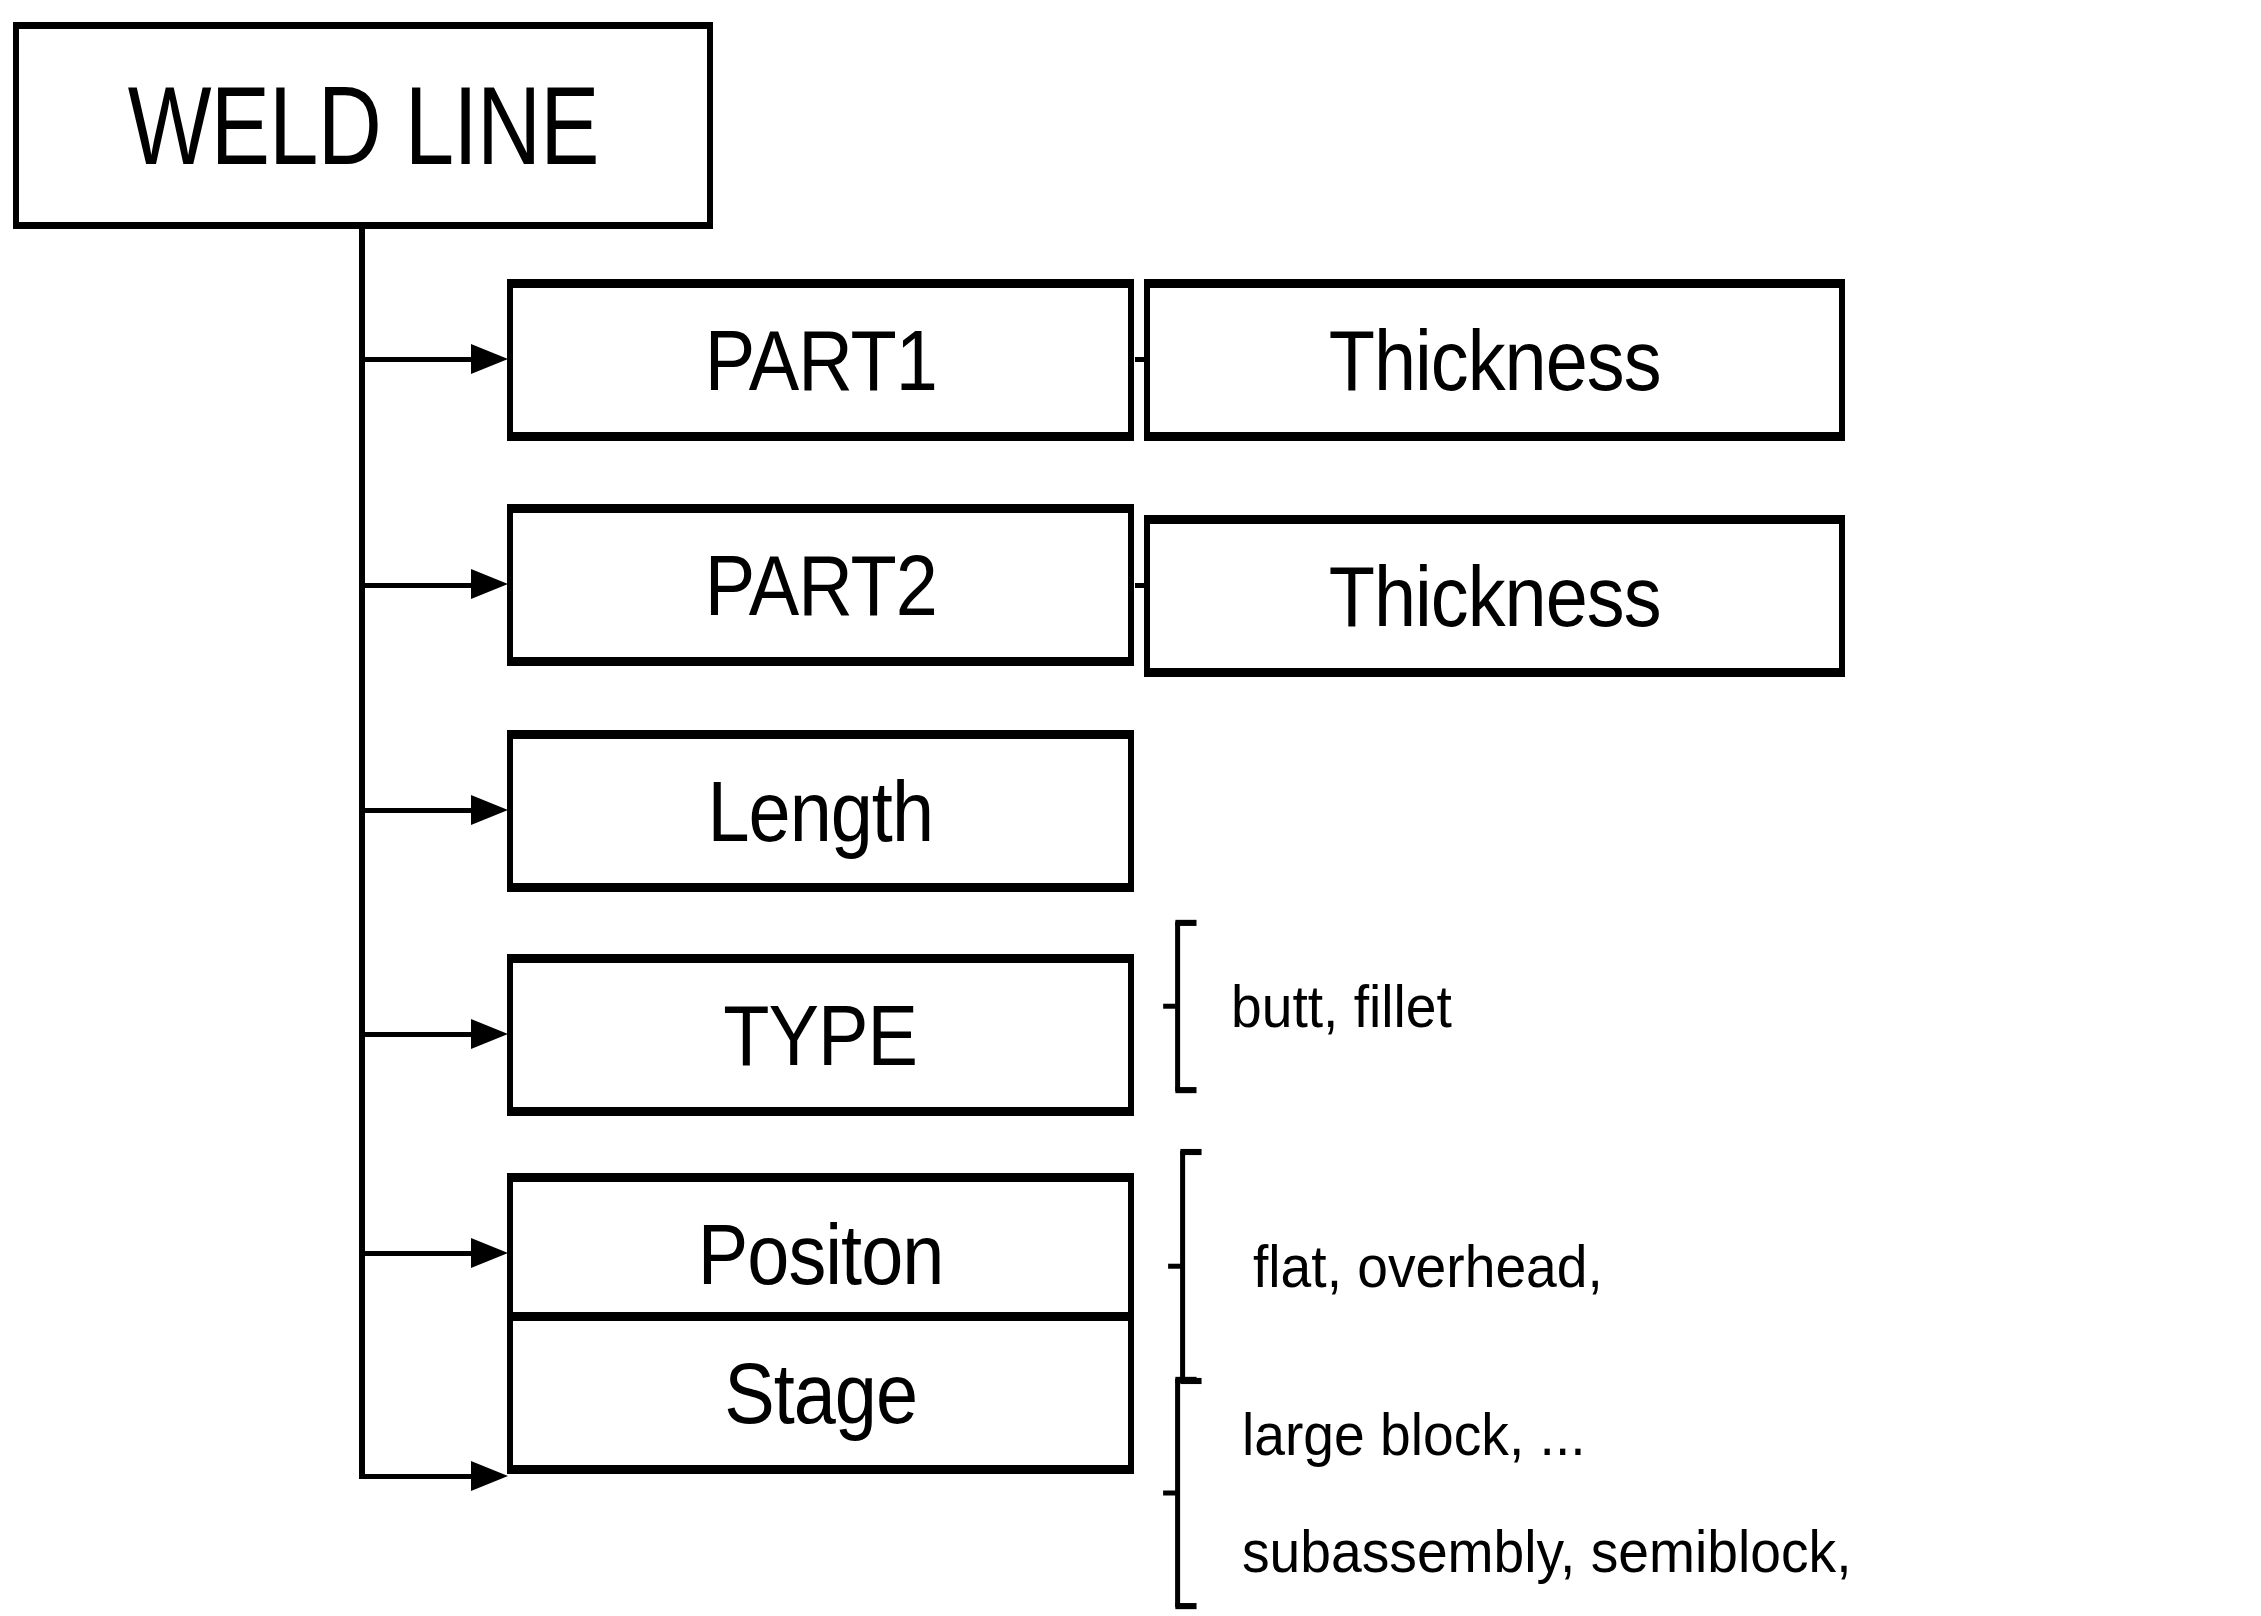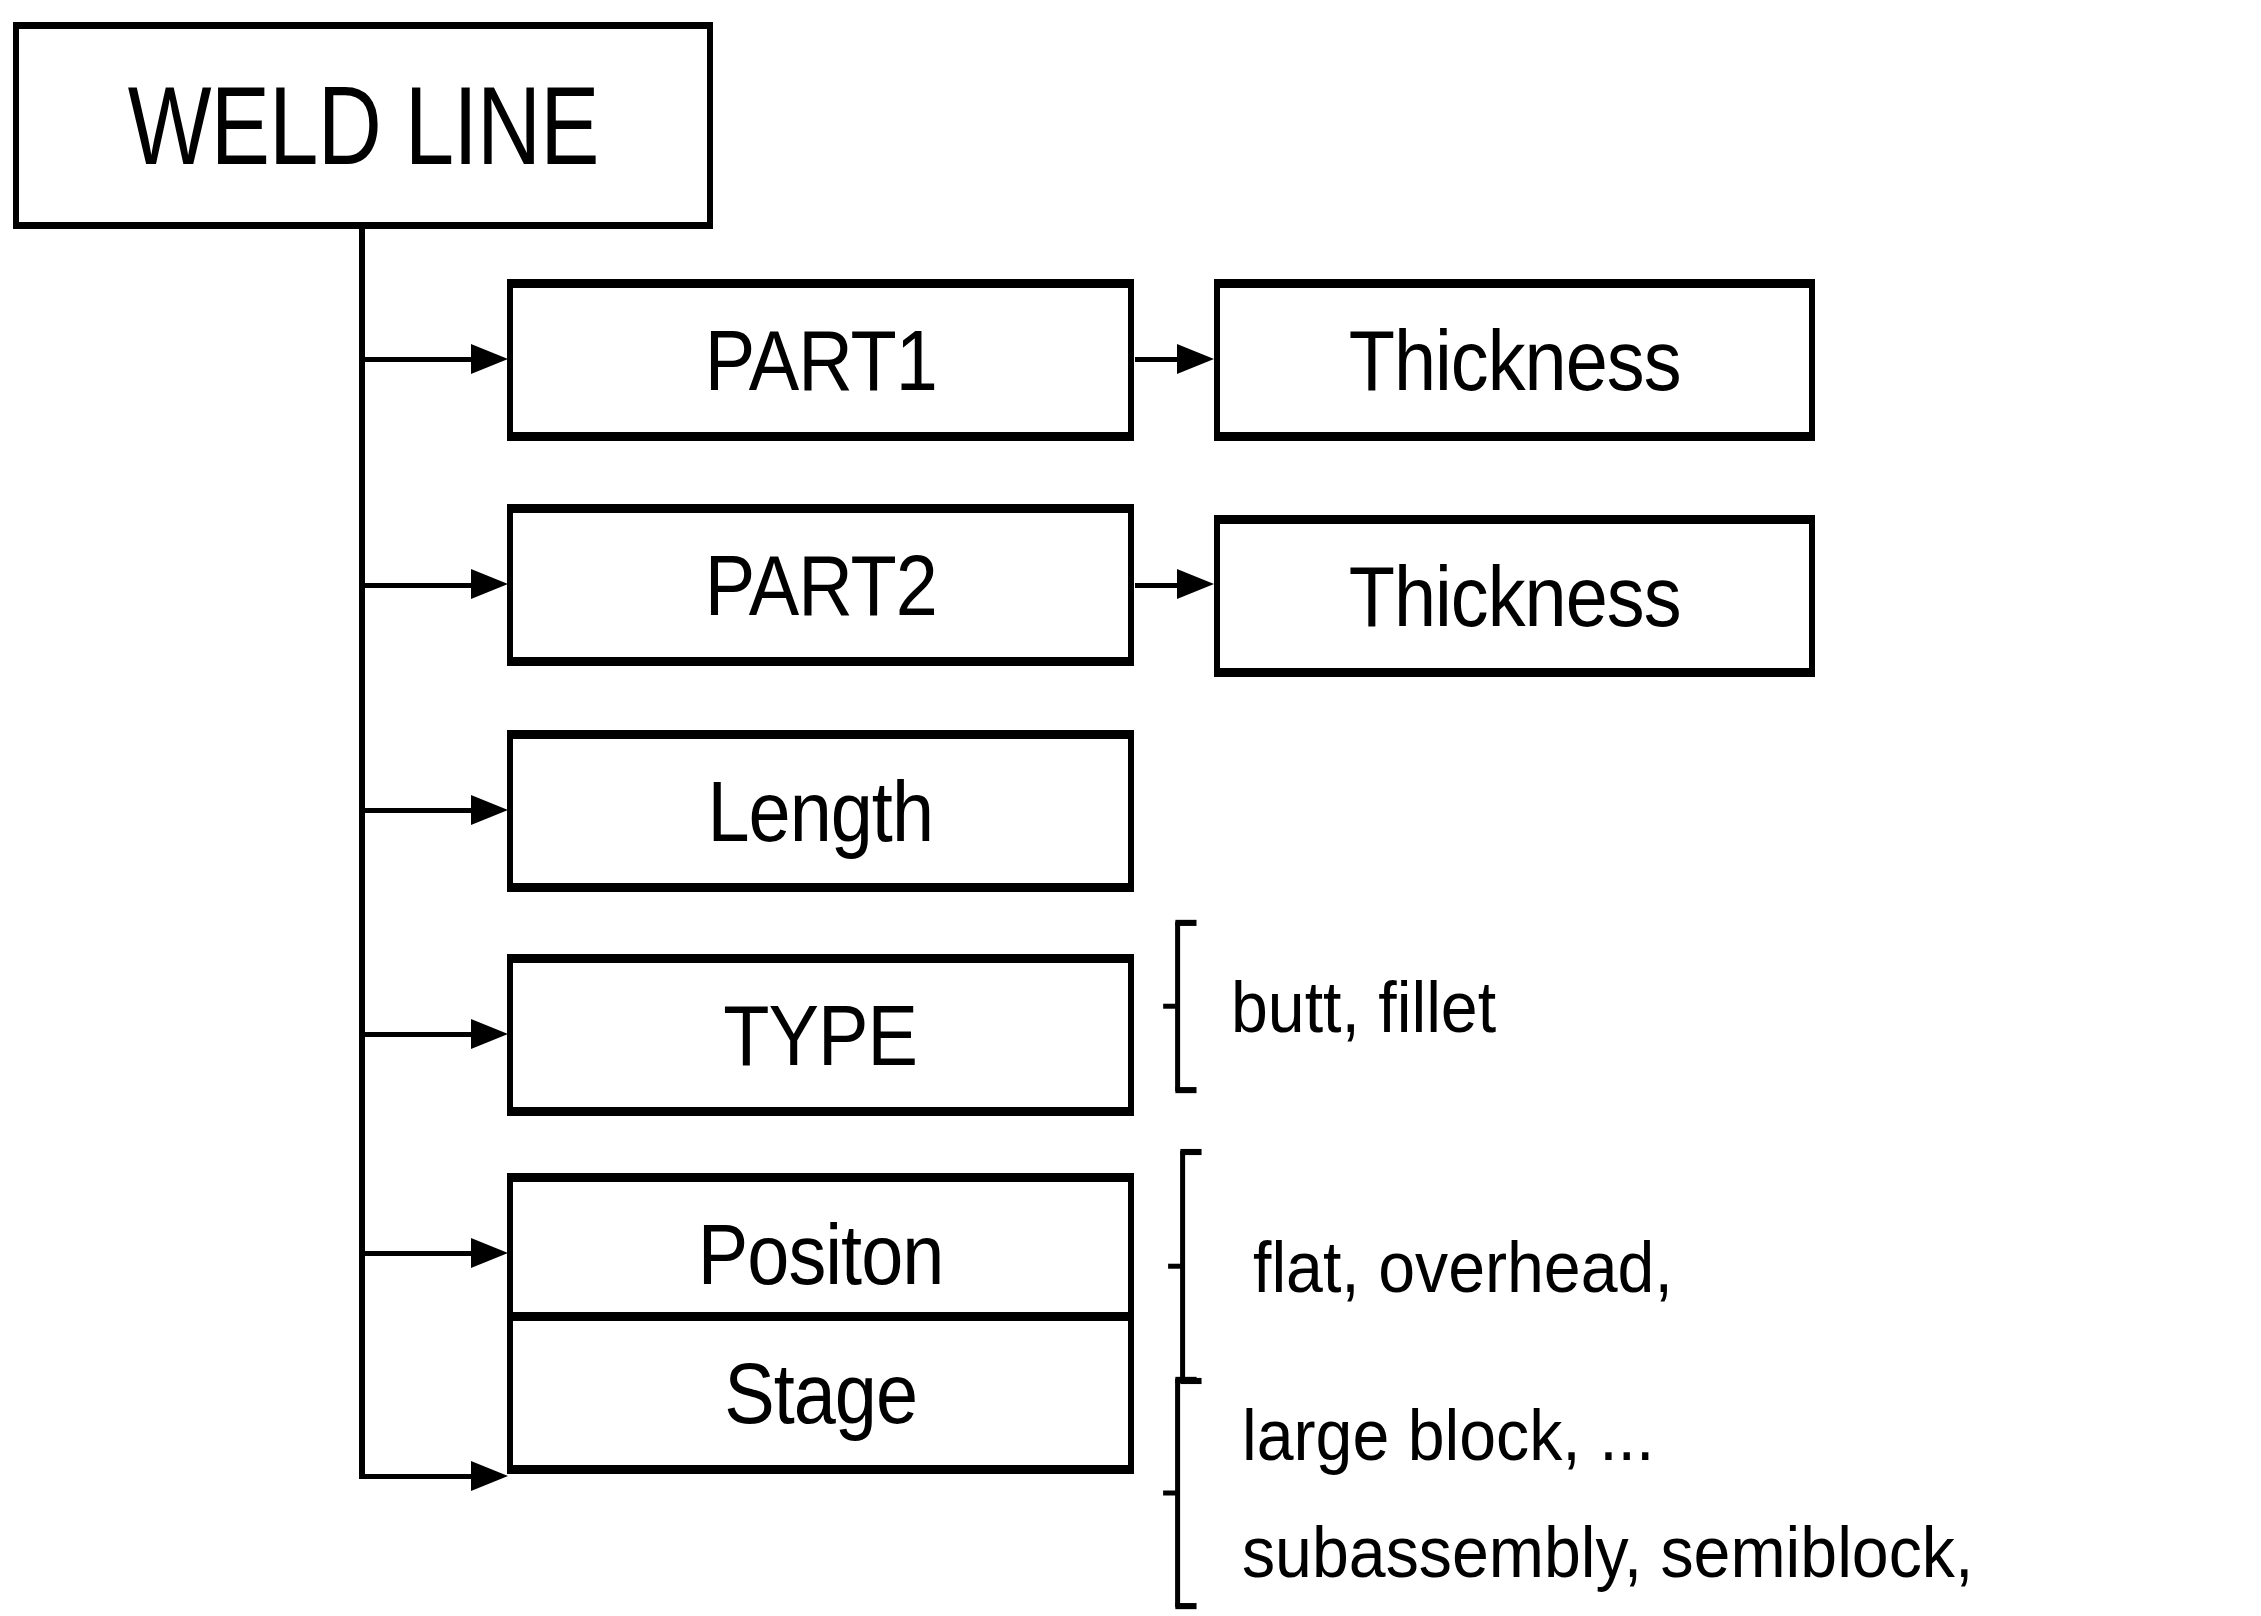--- a/index.html
+++ b/index.html
@@ -17,21 +17,21 @@
     background: #ffffff;
     border-style: solid;
     border-color: #000000;
     display: flex;
     align-items: center;
     justify-content: center;
     box-sizing: border-box;
   }
   .root-box  { border-width: 7.8px 6.1px; left: 13.4px; top: 22px; width: 700px; height: 207px; }
   .row-box   { border-width: 9px 6.1px; left: 507px;  width: 627px; height: 162px; }
-  .child-box { border-width: 9px 6.1px; left: 1214px; width: 601px; height: 162px; }
+  .child-box { border-width: 9px 6.1px; left: 1144px; width: 701px; height: 162px; }
   .lbl {
     font-size: 86px;
     letter-spacing: -1.1px;
     white-space: nowrap;
     display: inline-block;
     transform: scaleX(0.88);
   }
   .root-lbl {
     font-size: 111px;
     transform: scaleX(0.80);
@@ -46,21 +46,21 @@
     border-left: 37px solid #000000;
   }
   .brace { position: absolute; }
   .ann {
     position: absolute;
     display: flex;
     flex-direction: column;
     justify-content: center;
   }
   .ann-line {
-    font-size: 72px;
+    font-size: 60px;
     height: 131px;
     display: flex;
     align-items: center;
     white-space: nowrap;
   }
   .cond { display: inline-block; transform: scaleX(0.92); transform-origin: 0 50%; }
 </style>
 </head>
 <body>
 

